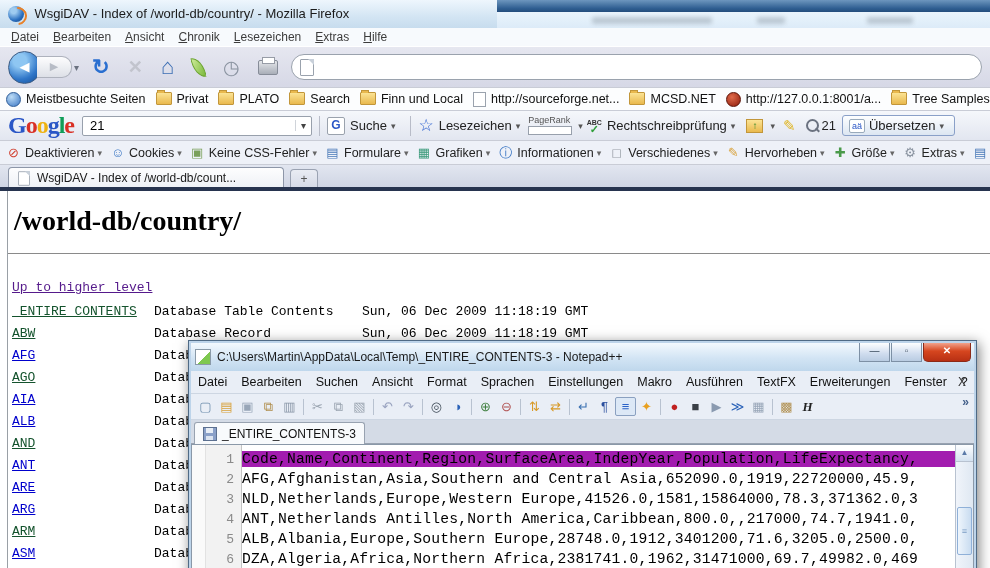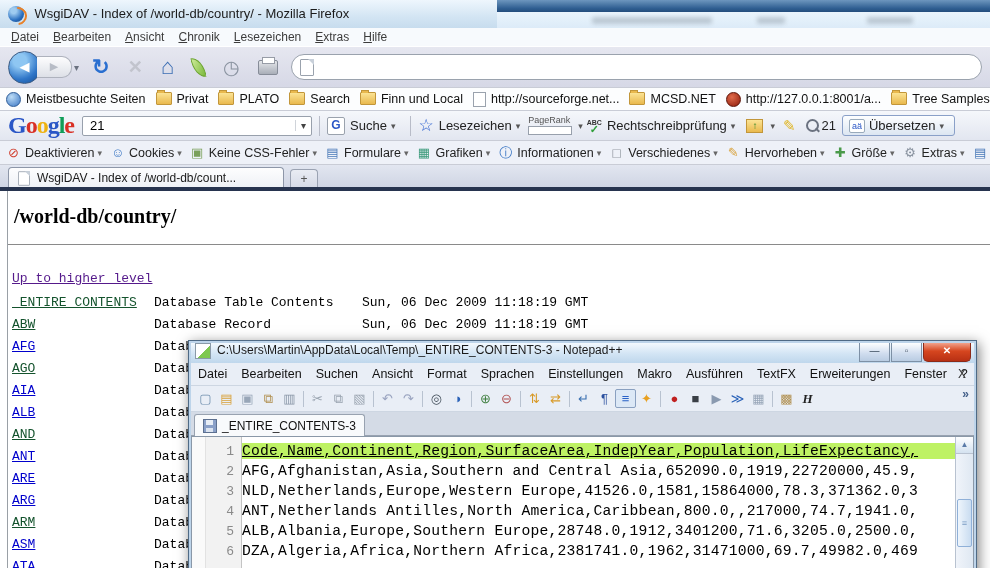--- a/index.html
+++ b/index.html
@@ -109,37 +109,37 @@
     font-size:12px;color:#1a1a1a;}
   .ff-tab .page-ico{transform:scale(.85);}
   .ff-tab-label{margin-left:6px;white-space:nowrap;overflow:hidden;}
   .ff-newtab{position:absolute;left:290px;top:4px;width:26px;height:19px;
     background:linear-gradient(#e9ecf3,#d4d9e6);border:1px solid #9aa2b2;border-bottom:none;
     border-radius:4px 4px 0 0;text-align:center;line-height:18px;font-size:12px;color:#555;}
 
   
   .ff-content{left:0;top:191px;width:990px;height:377px;background:#fff;overflow:hidden;}
   .content-inner{position:absolute;left:7px;top:0;right:0;bottom:0;border-left:1px solid #9aa0a6;}
-  .page-h1{font-family:"Liberation Serif",serif;font-weight:bold;font-size:20px;color:#000;
+  .page-h1{font-family:"Liberation Serif",serif;font-weight:bold;font-size:28px;color:#000;
     margin:14px 0 0 6px;letter-spacing:0;}
   .page-hr{border:none;border-top:1px solid #8a8a8a;margin:16px 0 0 0;}
   .mono{font-family:"Liberation Mono","DejaVu Sans Mono",monospace;font-size:13px;}
   .up-link{display:inline-block;margin:26px 0 0 4px;color:#551a8b;text-decoration:underline;}
   .listing{margin-top:9px;}
   .lrow{height:22px;position:relative;white-space:nowrap;}
   .lrow .lname{position:absolute;left:4px;text-decoration:underline;color:#0000cc;}
   .lrow .lname.visited{color:#14532d;}
   .lrow .ldesc{position:absolute;left:146px;color:#000;}
   .lrow .ldate{position:absolute;left:354px;color:#000;}
 
   
   .npp-window{left:188px;top:340px;width:789px;height:240px;z-index:10;
     border:1px solid #4f6a85;background:#bdd4ea;padding:2px;box-sizing:border-box;
     box-shadow:2px 3px 12px rgba(0,0,0,.5);display:flex;flex-direction:column;}
-  .npp-title{height:20px;flex:none;display:flex;align-items:flex-start;
+  .npp-title{height:28px;flex:none;display:flex;align-items:center;
     background:linear-gradient(#f3f9fe,#d2e4f4 55%,#bfd7ec);padding:0 4px;position:relative;}
   .npp-doc-ico{width:14px;height:14px;background:linear-gradient(135deg,#fff 55%,#7ec850 56%);
     border:1px solid #8a9aa8;flex:none;margin-right:6px;}
   .npp-title-text{font-size:12px;color:#1a1a1a;white-space:nowrap;overflow:hidden;}
   .npp-caption{position:absolute;right:3px;top:0;display:flex;}
   .cap-btn{width:29px;height:18px;border:1px solid #7d90a5;border-top:none;
     background:linear-gradient(#fdfeff,#cfdcee 60%,#b9cce2);color:#3a4a5c;
     font-size:10px;text-align:center;line-height:16px;margin-left:1px;}
   .cap-btn.close{width:46px;border-radius:0 0 5px 5px;border-color:#8c2a18;
     background:linear-gradient(#f2a38c,#d6461f 45%,#b83014);color:#fff;font-weight:bold;}
@@ -162,21 +162,21 @@
   .floppy::after{content:"";position:absolute;left:2px;bottom:0;width:7px;height:4px;background:#dce4f0;}
   .npp-editor{flex:1;background:#fff;position:relative;overflow:hidden;border:1px solid #8a98a8;border-bottom:none;}
   .gutter{position:absolute;left:0;top:0;bottom:0;width:49px;background:#f2f2f2;border-right:1px solid #c4c4c4;}
   .bookmark-margin{position:absolute;left:0;top:0;bottom:0;width:13px;background:#fafafa;border-right:1px solid #e2e2e2;}
   .code-lines{position:absolute;left:0;top:4px;right:17px;}
   .cline{display:flex;height:20px;align-items:center;}
   .cline .ln{width:42px;flex:none;text-align:right;padding-right:8px;color:#8a8a8a;
     font-family:"Liberation Mono","DejaVu Sans Mono",monospace;font-size:13px;}
   .cline .ct{flex:1;font-family:"Liberation Mono","DejaVu Sans Mono",monospace;font-size:14.7px;
     color:#000;white-space:nowrap;overflow:hidden;letter-spacing:0.2px;}
-  .cline.current .ct{background:#bef264;text-decoration:underline;}
+  .cline.current .ct{background:#a21caf;}
   .npp-vscroll{position:absolute;right:0;top:0;bottom:0;width:17px;background:linear-gradient(90deg,#f0f4fa,#dfe8f2);
     border-left:1px solid #b8c2d0;}
   .vs-up{height:16px;border-bottom:1px solid #b8c2d0;background:linear-gradient(#fdfeff,#d4e2f0);
     text-align:center;font-size:8px;color:#5a7aa8;line-height:16px;}
   .vs-thumb{position:absolute;left:1px;right:1px;top:62px;height:46px;border:1px solid #8fb0d8;border-radius:2px;
     background:linear-gradient(90deg,#eef5fc,#c9dcf0);text-align:center;color:#7a9cc4;font-size:9px;line-height:46px;}
 </style>
 </head>
 <body>
 

